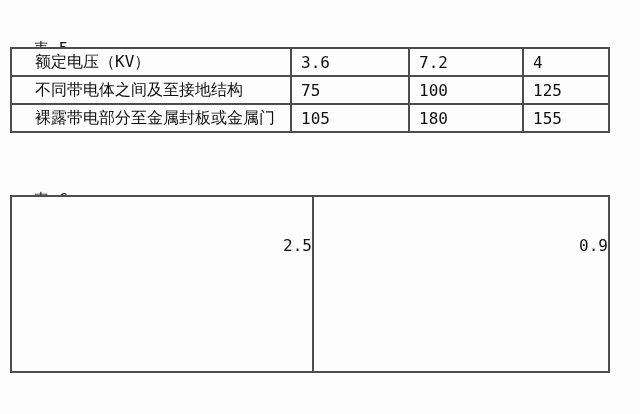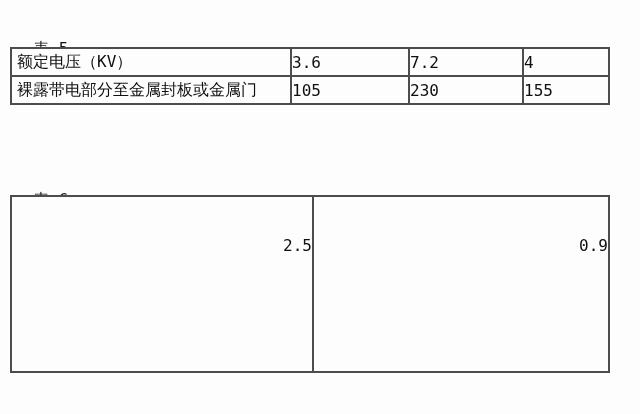--- a/index.html
+++ b/index.html
@@ -42,22 +42,22 @@
   .tbl td {
     border: 2px solid #4d4d4d;
     padding: 0;
     vertical-align: middle;
     overflow: hidden;
     white-space: pre;
   }
 
   
   .t5 { top: 47px; }
-  .t5 td { height: 26px; padding-left: 0; }
-  .t5 td.rowhead { padding-left: 5px; }
+  .t5 td { height: 26px; padding-left: 9px; }
+  .t5 td.rowhead { padding-left: 23px; }
 
   
   .t6 { top: 195px; }
   .t6head td { height: 41px; text-align: center; }
   .t6head .hline { line-height: 20px; }
   .t6body td { height: 110px; vertical-align: top; }
   .t6body .bline {
     height: 22px;
     line-height: 22px;
     text-align: right;
@@ -83,23 +83,29 @@
         <col style="width:86px">
     </colgroup>
     <tbody>
       <tr>
         <td class="rowhead">额定电压（KV）</td>
         <td>3.6</td>
         <td>7.2</td>
         <td>4</td>
       </tr>
       <tr>
+        <td class="rowhead">不同带电体之间及至接地结构</td>
+        <td>75</td>
+        <td>100</td>
+        <td>125</td>
+      </tr>
+      <tr>
         <td class="rowhead">裸露带电部分至金属封板或金属门</td>
         <td>105</td>
-        <td>230</td>
+        <td>180</td>
         <td>155</td>
       </tr>
     </tbody>
   </table>
 
   <div class="caption" style="top:173px">
     <span class="cap-label">表 6</span>
     <span class="cap-title">低压开关柜的电气间隙最小距离</span>
     <span class="cap-unit t6-unit">mm</span>
   </div>

